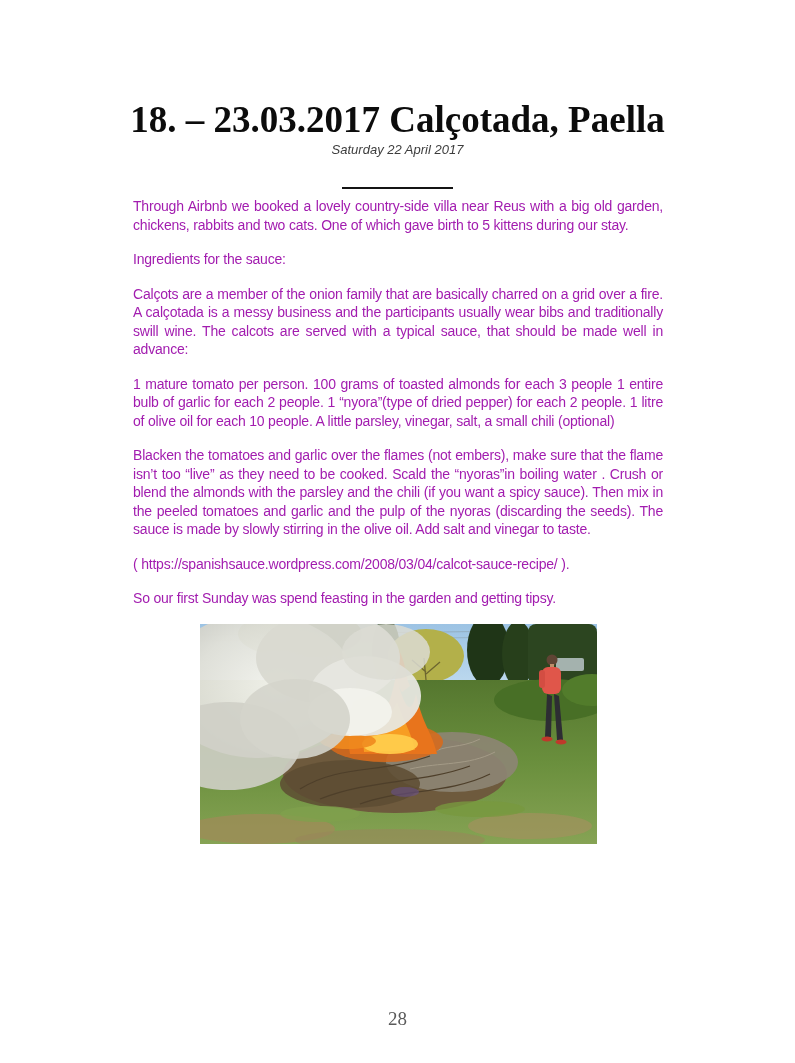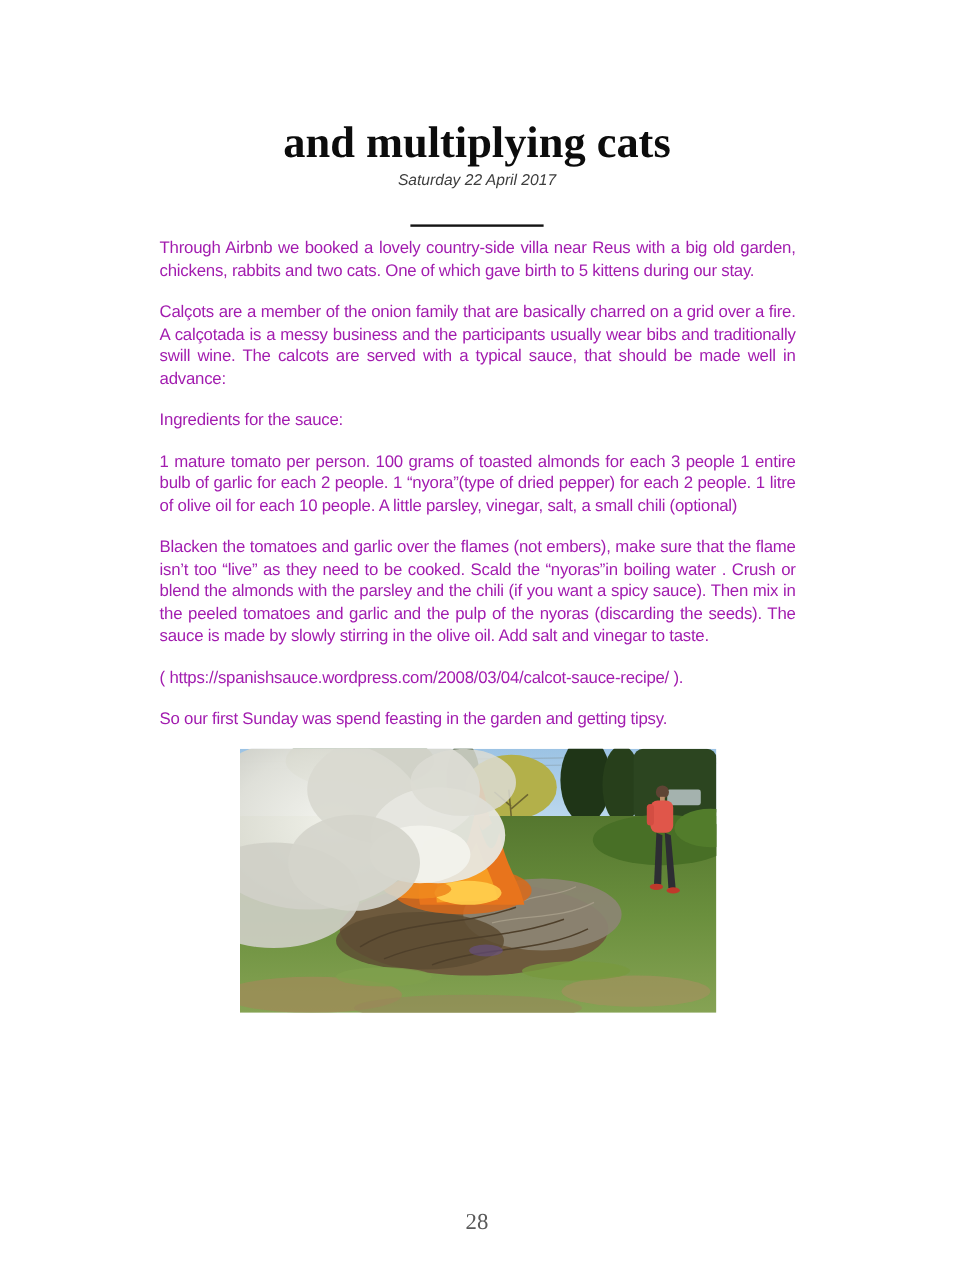--- a/index.html
+++ b/index.html
@@ -69,30 +69,30 @@
     color: #5a5a5a;
   }
 </style>
 </head>
 <body>
 
 <div class="page">
 
   <div class="header">
     <h1 class="title">
-      <span class="title-line">and multiplying cats</span>
+      <span class="title-line">18. – 23.03.2017 Calçotada, Paella</span>
     </h1>
     <div class="post-date">Saturday 22 April 2017</div>
     <hr class="divider">
   </div>
 
   <div class="article">
     <p>Through Airbnb we booked a lovely country-side villa near Reus with a big old garden, chickens, rabbits and two cats. One of which gave birth to 5 kittens during our stay.</p>
+    <p>Ingredients for the sauce:</p>
     <p>Calçots are a member of the onion family that are basically charred on a grid over a fire. A calçotada is a messy business and the participants usually wear bibs and traditionally swill wine. The calcots are served with a typical sauce, that should be made well in advance:</p>
-    <p>Ingredients for the sauce:</p>
     <p>1 mature tomato per person. 100 grams of toasted almonds for each 3 people 1 entire bulb of garlic for each 2 people. 1 “nyora”(type of dried pepper) for each 2 people. 1 litre of olive oil for each 10 people. A little parsley, vinegar, salt, a small chili (optional)</p>
     <p>Blacken the tomatoes and garlic over the flames (not embers), make sure that the flame isn’t too “live” as they need to be cooked. Scald the “nyoras”in boiling water . Crush or blend the almonds with the parsley and the chili (if you want a spicy sauce). Then mix in the peeled tomatoes and garlic and the pulp of the nyoras (discarding the seeds). The sauce is made by slowly stirring in the olive oil. Add salt and vinegar to taste.</p>
     <p>( https://spanishsauce.wordpress.com/2008/03/04/calcot-sauce-recipe/ ).</p>
     <p>So our first Sunday was spend feasting in the garden and getting tipsy.</p>
 
     <figure class="photo-figure" aria-label="Bonfire of dry branches burning with orange flames and a large plume of white-grey smoke drifting left over a green garden; a person in a red t-shirt and dark trousers stands on the right; cypress trees, a yellow-green tree and blue sky in the background">
       <svg viewBox="0 0 397 220" width="397" height="220">
         <defs>
           <linearGradient id="skyGrad" x1="0" y1="0" x2="0" y2="1">
             <stop offset="0" stop-color="#9cc3e4"></stop>

